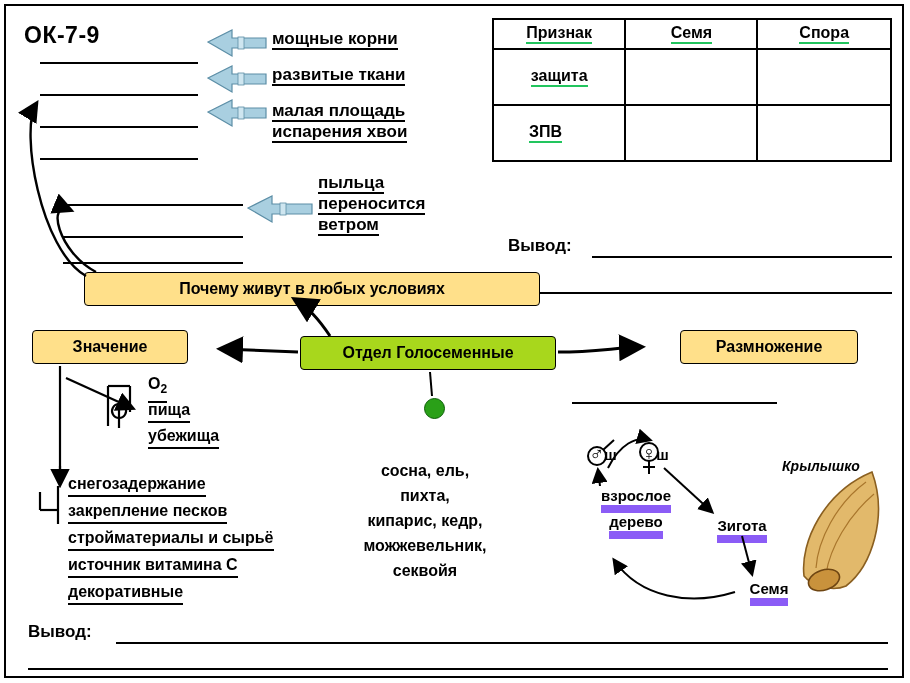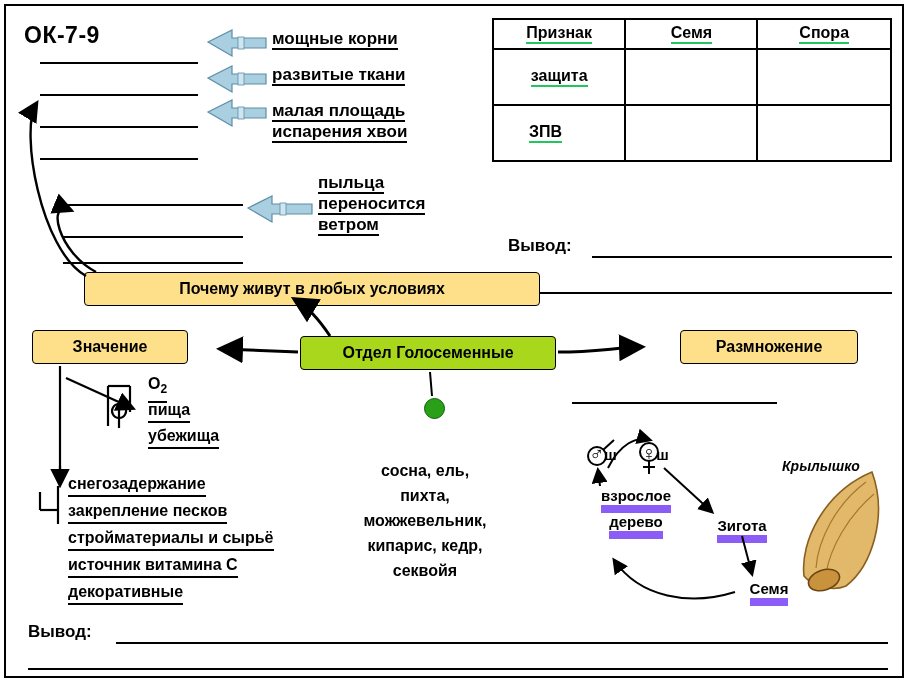--- a/index.html
+++ b/index.html
@@ -235,22 +235,22 @@
     <span class="u">источник витамина С</span>
   </div>
   <div class="listtxt" style="left:68px; top:580px;">
     <span class="u">декоративные</span>
   </div>
 
   <div class="greendot" style="left:424px; top:398px;"></div>
   <div class="centerlist" style="left:335px; top:422px;margin-top:36px;">
     <div>сосна, ель,</div>
     <div>пихта,</div>
+    <div>кипарис, кедр,</div>
     <div>можжевельник,</div>
-    <div>кипарис, кедр,</div>
     <div>секвойя</div>
   </div>
 
   <div class="abs blank" style="left:572px; top:402px; width:205px;"></div>
 
   <div class="smalltxt" style="left:586px; top:444px; width:34px;">
     <span style="font-size:20px;">♂</span><span>ш</span>
   </div>
   <div class="smalltxt" style="left:638px; top:444px; width:34px;">
     <span style="font-size:20px;">♀</span><span>ш</span>

